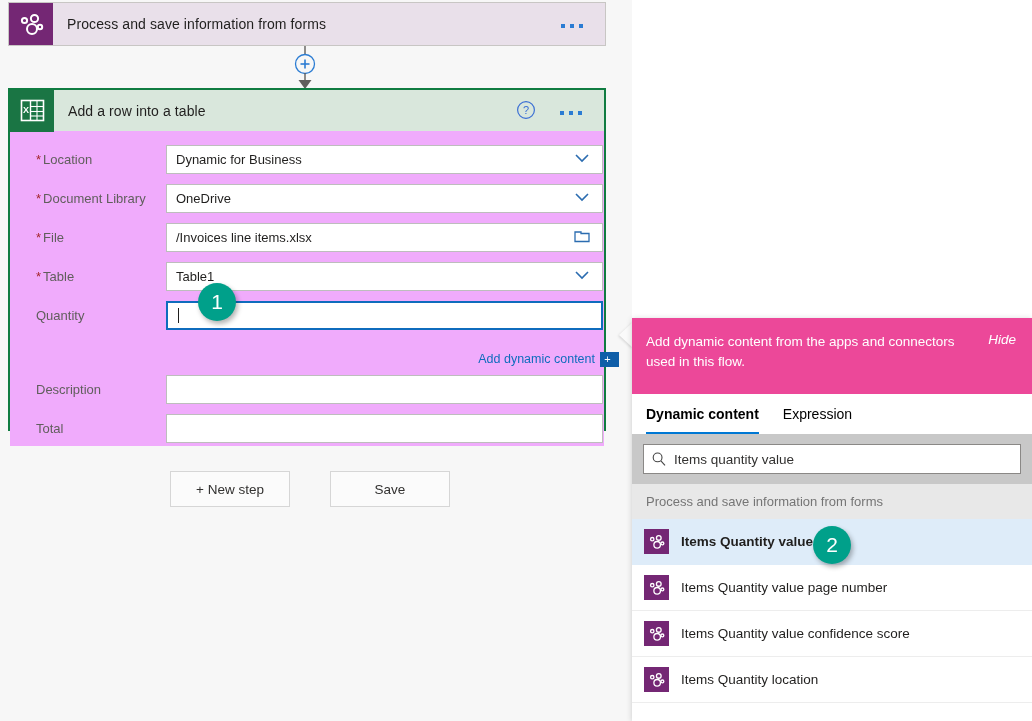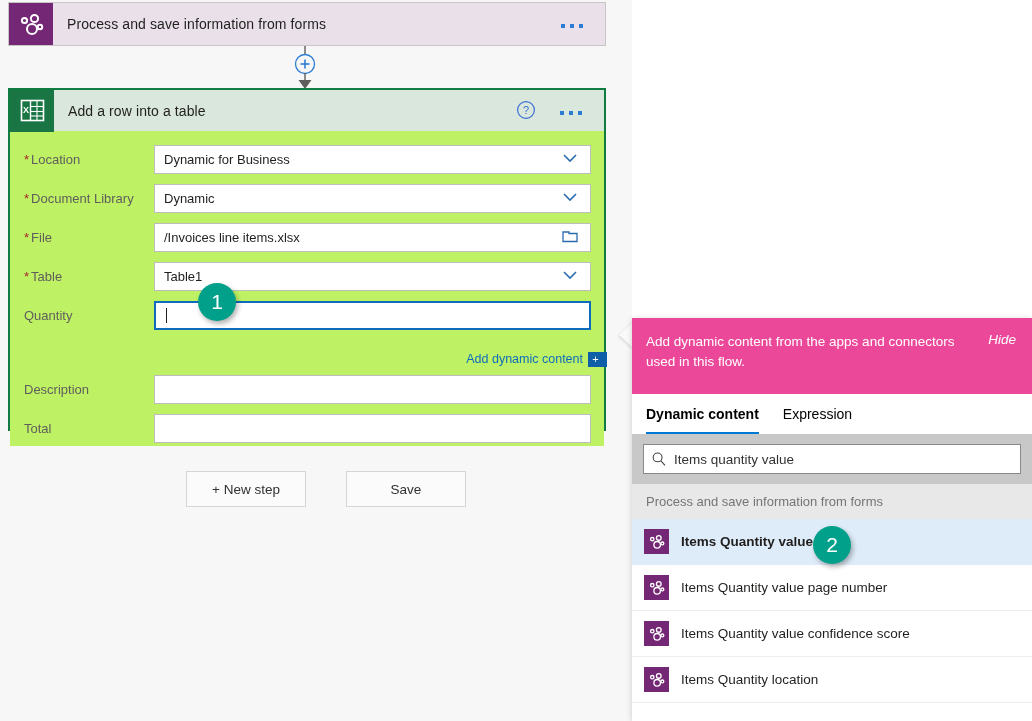--- a/index.html
+++ b/index.html
@@ -90,22 +90,22 @@
     border: 2px solid #107c41;
     box-sizing: border-box;
   }
   #action-card-header {
     height: 41px;
     background: #d9e7dc;
     display: flex;
     align-items: center;
   }
   #action-card-body {
-    padding: 10px 0 0 0;
-    background: #bef264;
+    padding: 10px 0 0 12px;
+    background: #f0abfc;
   }
 
   .field-row {
     display: flex;
     align-items: center;
     height: 36px;
     margin-bottom: 3px;
     padding-left: 14px;
   }
   .field-label {
@@ -176,21 +176,21 @@
     font-size: 11px;
     line-height: 15px;
     text-align: center;
     border-right: 2px solid #0f5ea8;
     box-shadow: 2px 0 0 #0f5ea8;
   }
 
   
   #flow-buttons {
     position: absolute;
-    left: 16px; top: 471px;
+    left: 0; top: 471px;
     width: 620px;
     display: flex;
     justify-content: center;
     gap: 40px;
   }
   .flow-btn {
     width: 120px;
     height: 36px;
     background: #fbfbfb;
     border: 1px solid #d6d6d6;
@@ -436,21 +436,21 @@
               </svg>
           </span>
         </div>
       </div>
 
       <div class="field-row">
         <div class="field-label">
           <span class="req-star">*</span><span>Document Library</span>
         </div>
         <div class="field-control">
-          <span class="field-value">Dynamic</span>
+          <span class="field-value">OneDrive</span>
           <span class="field-caret">
             <svg width="20" height="12" viewBox="0 0 20 12" aria-hidden="true">
                 <polyline points="4,3 10,9 16,3" fill="none" stroke="#2b6cb0" stroke-width="1.6"></polyline>
               </svg>
           </span>
         </div>
       </div>
 
       <div class="field-row">
         <div class="field-label">

